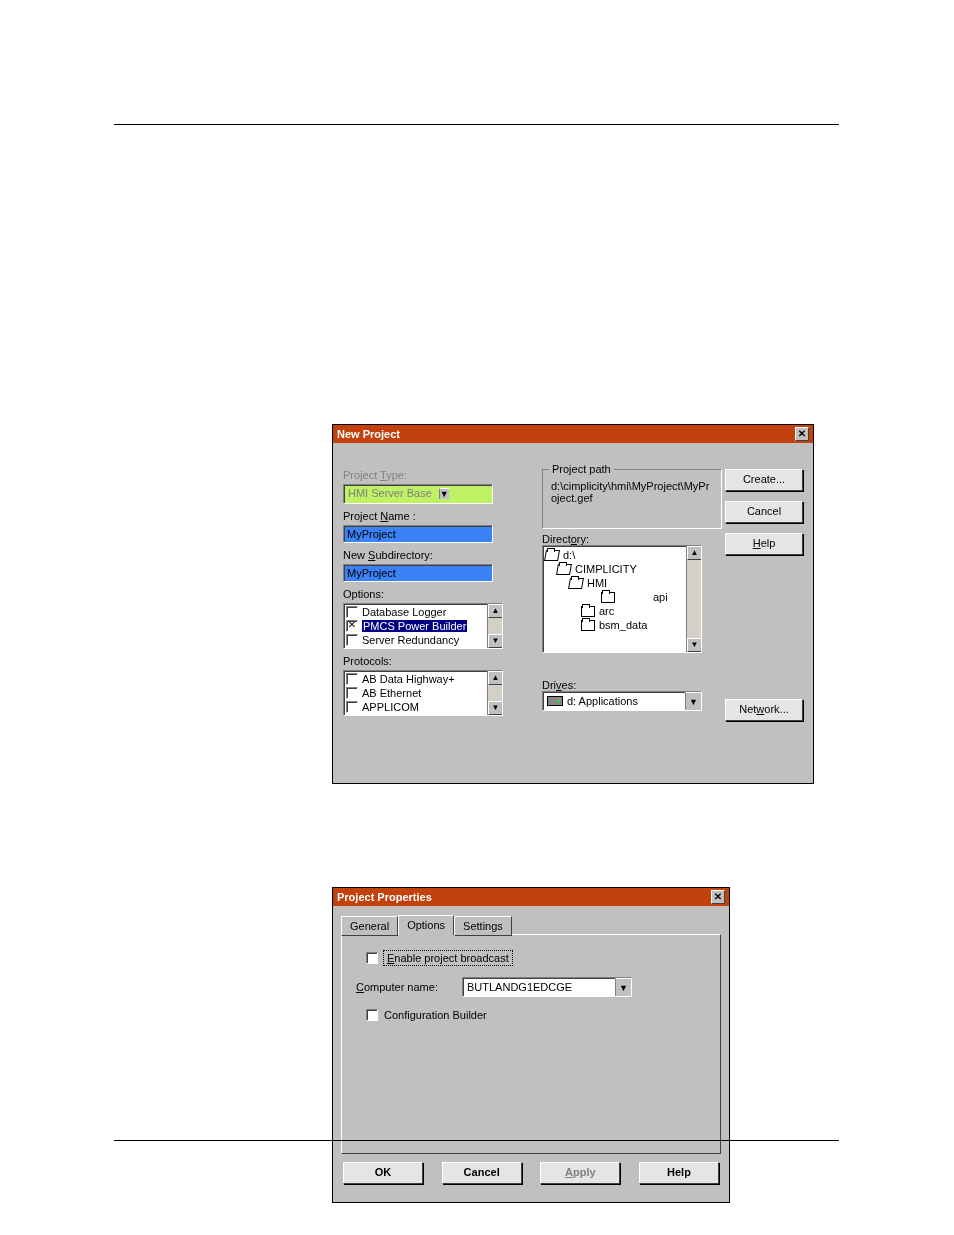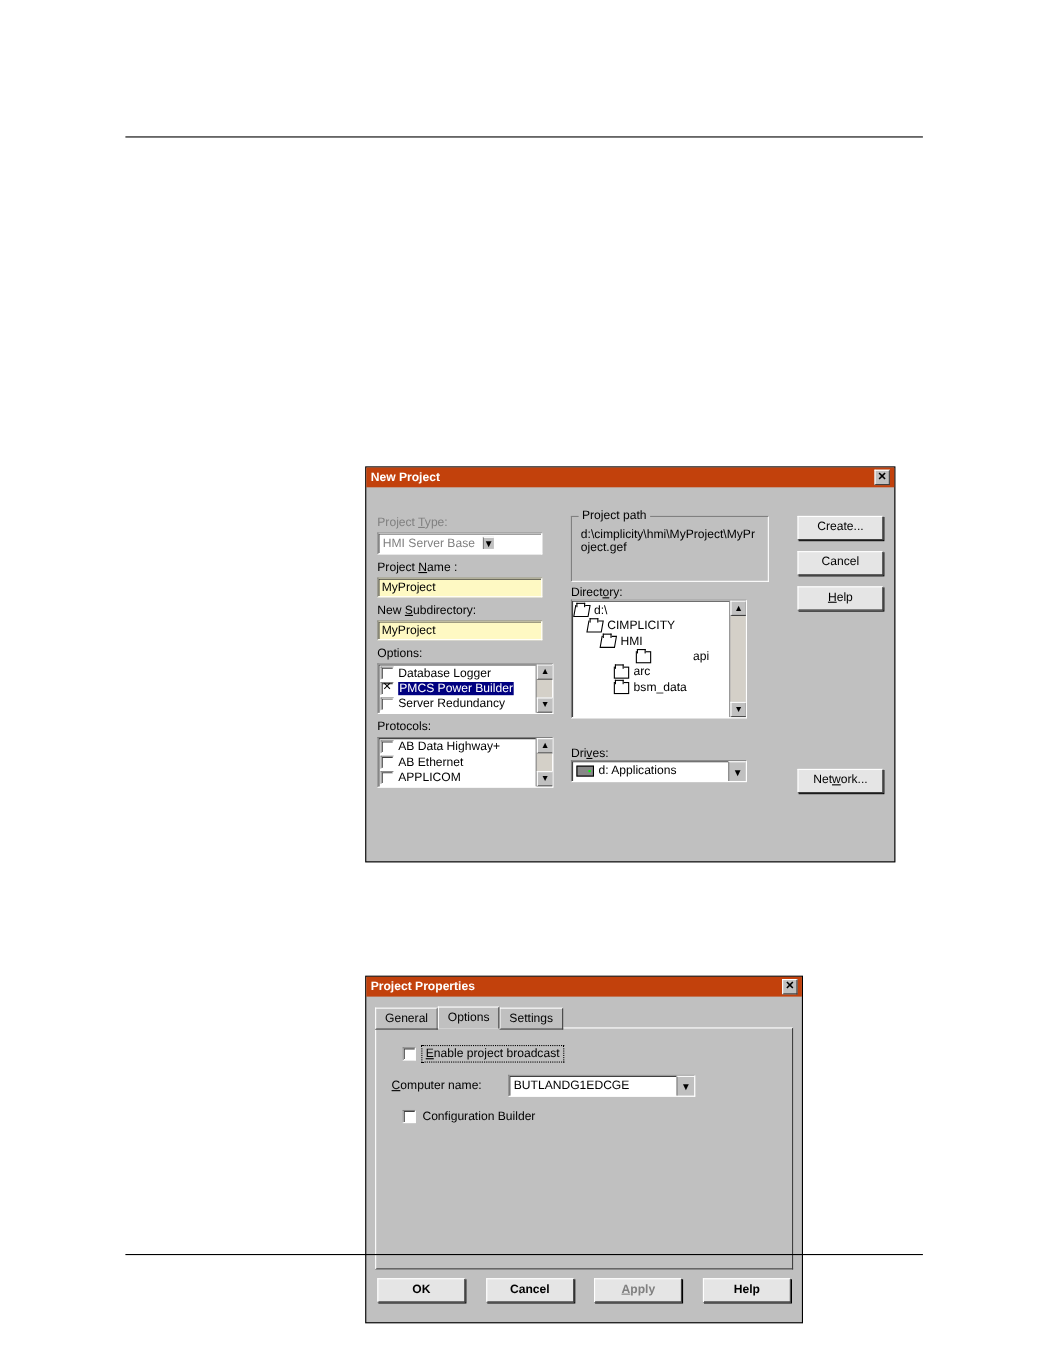--- a/index.html
+++ b/index.html
@@ -53,21 +53,21 @@
   .dlg-body {
     padding: 8px 10px 12px 10px;
     position: relative;
   }
 
   .label { font-size: 11px; color: #000; }
   .label.disabled { color: #808080; }
   .accel { text-decoration: underline; }
 
   .field {
-    background: #fef9c3;
+    background: #3b82f6;
     border: 1px solid #808080;
     border-right-color: #fff;
     border-bottom-color: #fff;
     box-shadow: inset 1px 1px 0 #404040;
     padding: 1px 3px;
     font-size: 11px;
     height: 18px;
   }
   .win-btn {
     background: #e5e5e5;
@@ -172,21 +172,21 @@
     width: 16px; height: 100%;
     background: #c0c0c0;
     border-left: 1px solid #808080;
     border-top: 1px solid #fff;
     text-align:center; font-size:9px; line-height:18px;
   }
 
   
   .d1 { left: 332px; top: 300px; width: 482px; height: 360px; }
   .d1 .left-col { position: absolute; left: 10px; top: 26px; width: 170px; }
-  .d1 .mid-col  { position: absolute; left: 186px; top: 26px; width: 180px; }
+  .d1 .mid-col  { position: absolute; left: 209px; top: 26px; width: 180px; }
   .d1 .right-col{ position: absolute; left: 392px; top: 26px; width: 78px; display:flex; flex-direction:column; gap:10px; }
   .d1 .left-col > * { display:block; margin-bottom: 3px; }
 
   
   .d2 { left: 332px; top: 763px; width: 398px; height: 316px; }
   .tabs { display:flex; margin: 8px 8px 0 8px; }
   .tab {
     border: 1px solid #fff;
     border-right-color:#404040;
     border-bottom: none;
@@ -217,21 +217,21 @@
 
 <div class="dialog d1">
   <div class="titlebar">
     <span class="title">New Project</span>
     <span class="close-x">✕</span>
   </div>
   <div class="dlg-body">
 
     <div class="left-col">
       <span class="label disabled">Project <span class="accel">T</span>ype:</span>
-      <div class="combo" style="width:150px; background:#ffffff;">
+      <div class="combo" style="width:150px; background:#bef264;">
         <span class="combo-text" style="color:#808080;">HMI Server Base</span>
         <span class="combo-btn">▼</span>
       </div>
 
       <span class="label" style="margin-top:6px;">Project <span class="accel">N</span>ame :</span>
       <input class="field" style="width: 150px;" value="MyProject">
 
       <span class="label" style="margin-top:6px;">New <span class="accel">S</span>ubdirectory:</span>
       <input class="field" style="width: 150px;" value="MyProject">
 

